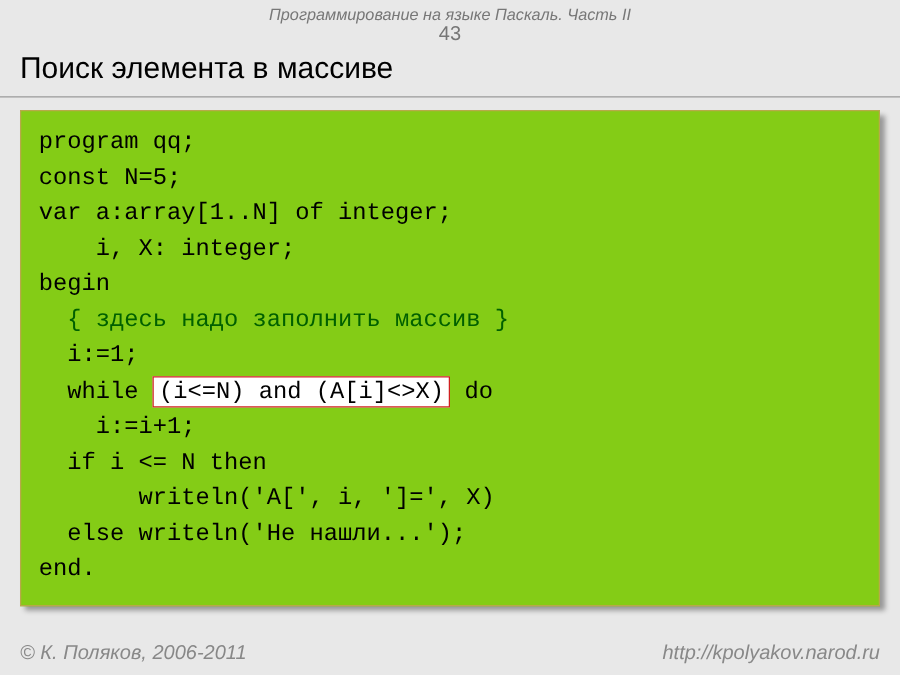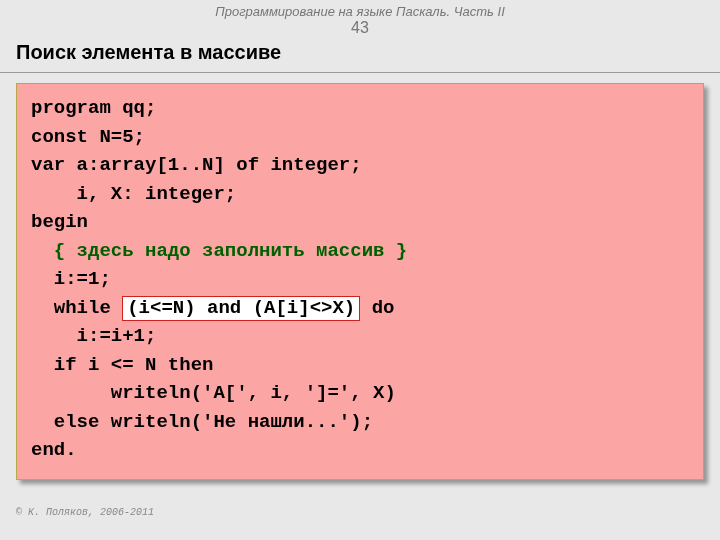--- a/index.html
+++ b/index.html
@@ -21,61 +21,60 @@
     font-style: italic;
     font-size: 13px;
     flex-direction: column;
   }
   .header .pagenum {
     font-style: normal;
     font-size: 16px;
     color: #777;
   }
   .title {
-    font-size: 20px;
-    font-weight: bold;
+    font-size: 24px;
+    font-weight: normal;
     color: #000;
     padding: 2px 16px 8px 16px;
     border-bottom: 1px solid #999;
   }
   .content {
     padding: 10px 16px 0 16px;
   }
   .codeblock {
-    background: #fca5a5;
+    background: #84cc16;
     border: 1px solid #b8a94a;
     box-shadow: 4px 4px 4px rgba(0,0,0,0.35);
     padding: 10px 14px 14px 14px;
     font-family: "Courier New", monospace;
     font-size: 19px;
-    font-weight: bold;
+    font-weight: normal;
     color: #000;
     line-height: 1.5;
     white-space: pre;
   }
   .comment { color: #006000; }
   .highlight {
     display: inline-block;
     background: #fff;
     border: 1.5px solid #d02020;
     padding: 0 4px;
     line-height: 1.25;
   }
   .footer {
     position: absolute;
     bottom: 0;
     left: 0;
     right: 0;
-    padding: 6px 16px 22px 16px;
+    padding: 6px 16px 8px 16px;
     display: flex;
     justify-content: space-between;
     color: #888;
     font-style: italic;
-    font-size: 10px;
-    font-family: Liberation Mono, monospace;
+    font-size: 16px;
   }
 </style>
 </head>
 <body>
 
 <div class="header">
   <span>Программирование на языке Паскаль. Часть II</span>
   <span class="pagenum">43</span>
 </div>
 
@@ -92,13 +91,14 @@
 <span>  while </span><span class="highlight">(i&lt;=N) and (A[i]&lt;&gt;X)</span><span> do</span>
 <span>    i:=i+1;</span>
 <span>  if i &lt;= N then</span>
 <span>       writeln('A[', i, ']=', X)</span>
 <span>  else writeln('Не нашли...');</span>
 <span>end.</span></div>
 </div>
 
 <div class="footer">
   <span>© К. Поляков, 2006-2011</span>
+  <span>http://kpolyakov.narod.ru</span>
 </div>
 
 </body></html>

